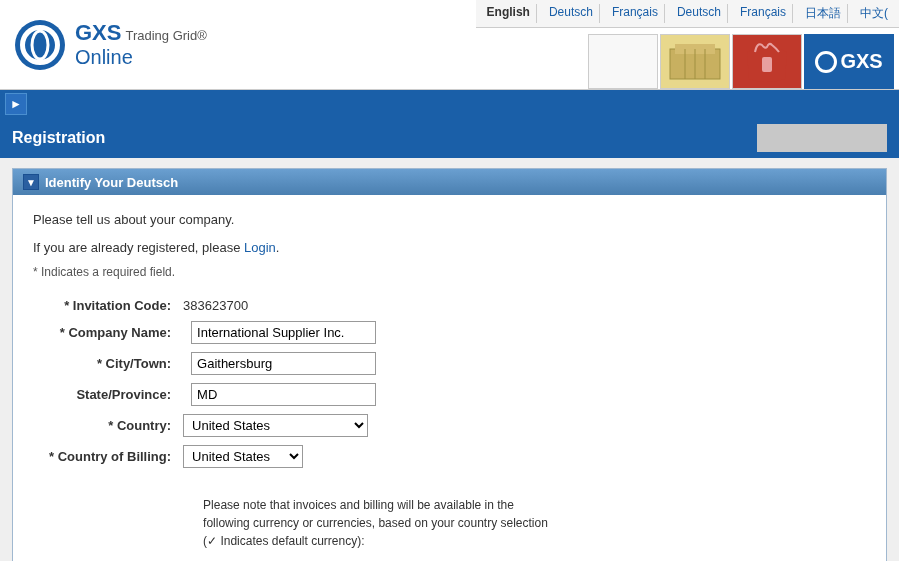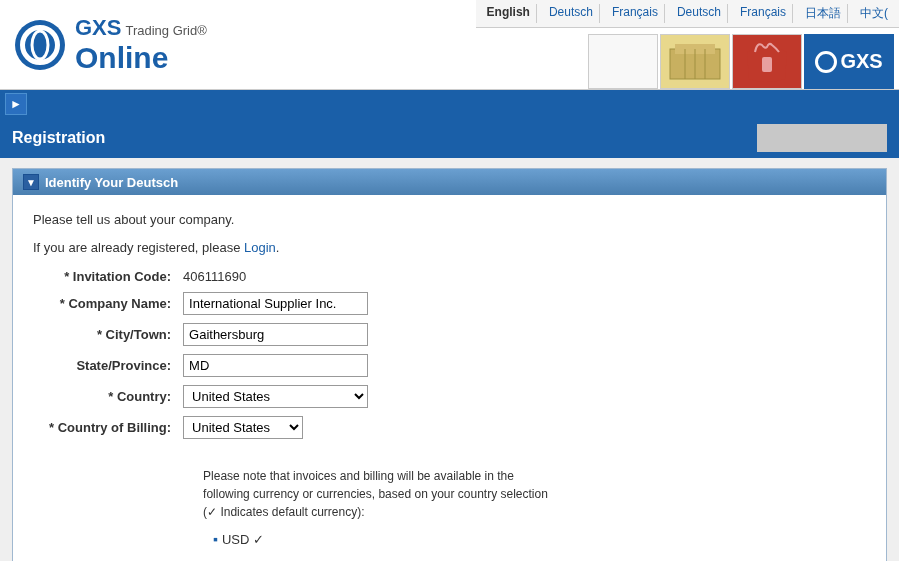--- a/index.html
+++ b/index.html
@@ -229,20 +229,21 @@
     .field-bold {
       font-weight: bold;
     }
 
     input[type="text"] {
       border: 1px solid #999;
       padding: 3px 5px;
       font-size: 13px;
       width: 185px;
       background: white;
+      margin-left: 8px;
     }
 
     select {
       border: 1px solid #999;
       padding: 2px 4px;
       font-size: 13px;
       background: white;
     }
     select.country-select { width: 185px; }
     select.billing-select { width: 120px; }
@@ -287,21 +288,21 @@
       <svg width="40" height="40" viewBox="0 0 40 40">
         <circle cx="20" cy="20" r="18" fill="none" stroke="white" stroke-width="4"></circle>
         <ellipse cx="20" cy="20" rx="8" ry="14" fill="none" stroke="white" stroke-width="3"></ellipse>
       </svg>
     </div>
     <div id="logo-text-area">
       <div style="display:flex; align-items:baseline; gap:4px;">
         <span style="font-size:22px; font-weight:bold; color:#1a5fa8;">GXS</span>
         <span style="font-size:13px; color:#555;">Trading Grid®</span>
       </div>
-      <div style="font-size:30px; font-weight:bold; color:#1a5fa8;">Online</div>
+      <div style="font-size:20px; font-weight:normal; color:#1a5fa8;">Online</div>
     </div>
   </div>
 
   <div id="header-right">
     <div id="lang-bar">
       <a href="#" class="active">English</a>
       <a href="#">Deutsch</a>
       <a href="#">Français</a>
       <a href="#">Deutsch</a>
       <a href="#">Français</a>
@@ -348,27 +349,28 @@
   <div id="section-container">
     <div id="section-header">
       <div id="section-icon">▼</div>
       <span>Identify Your Deutsch</span>
     </div>
     <div id="section-body">
       <p class="info-text">Please tell us about your company.</p>
       <p class="info-text">
         <span>If you are already registered, please </span><a href="#">Login</a><span>.</span>
       </p>
+      <p class="required-note">* Indicates a required field.</p>
 
       <table class="form-table">
         <tbody>
             <tr>
           <td class="form-label required field-bold">Invitation Code:</td>
           <td>
-            <span class="static-value">406111690</span>
+            <span class="static-value">383623700</span>
           </td>
         </tr>
         <tr>
           <td class="form-label required field-bold">Company Name:</td>
           <td>
             <input type="text" value="International Supplier Inc." style="">
           </td>
         </tr>
         <tr>
           <td class="form-label required field-bold">City/Town:</td>

